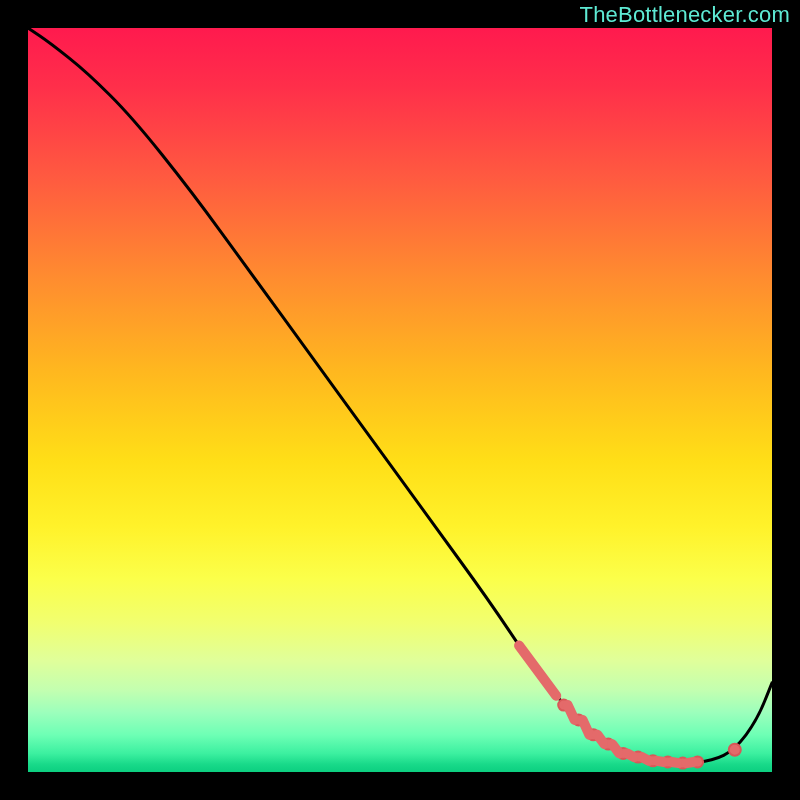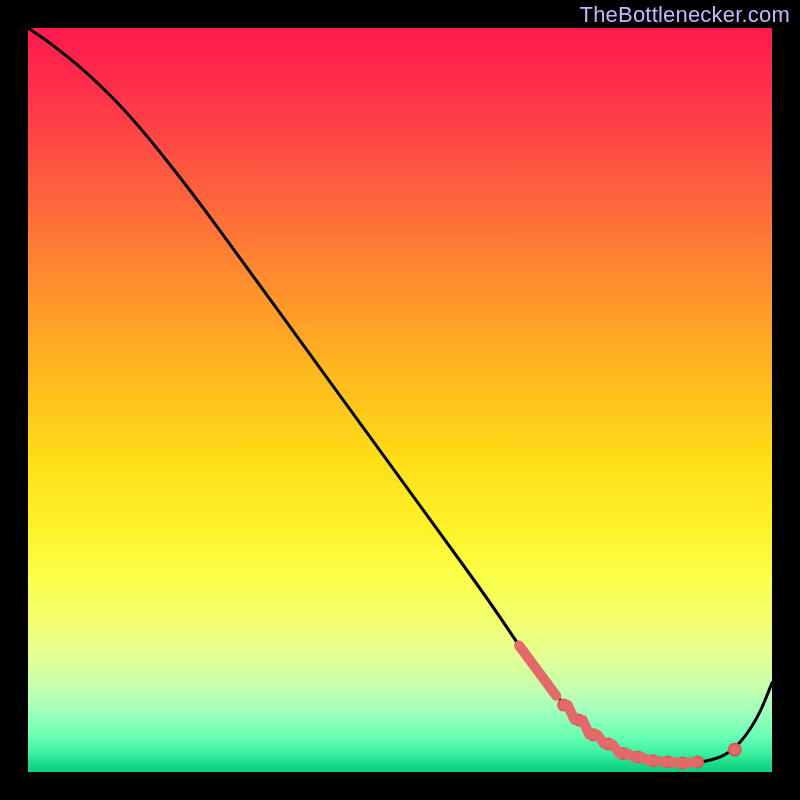--- a/index.html
+++ b/index.html
@@ -14,21 +14,21 @@
   .stage {
     position: relative;
     width: 800px;
     height: 800px;
     background: #000;
   }
   .watermark {
     position: absolute;
     top: 2px;
     right: 10px;
-    color: #c4b5fd;
+    color: #5eead4;
     font-size: 22px;
     letter-spacing: 0.2px;
     z-index: 10;
     user-select: none;
   }
   .plot-area {
     position: absolute;
     left: 28px;
     top: 28px;
     width: 744px;

